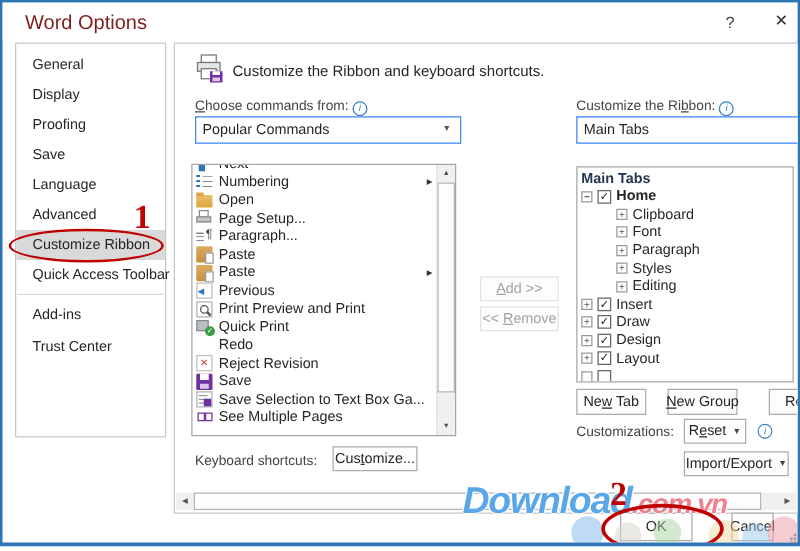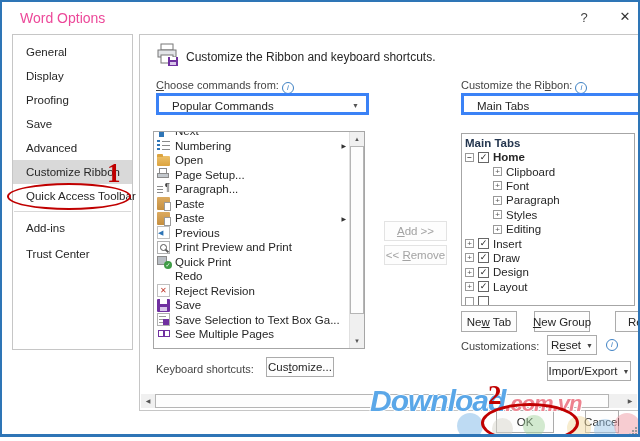--- a/index.html
+++ b/index.html
@@ -4,21 +4,21 @@
 <style>
   html,body{margin:0;padding:0;background:#fff;}
   body{width:640px;height:441px;overflow:hidden;font-family:"Liberation Sans","DejaVu Sans",sans-serif;
        -webkit-font-smoothing:antialiased;}
   .dialog{position:absolute;left:0;top:0;width:640px;height:437px;box-sizing:border-box;
           background:#fff;border:solid #2e75b6;border-width:2px 2px 3px 2px;overflow:hidden;}
   .u{text-decoration:underline;}
 
   
   .titlebar{position:absolute;left:0;top:0;width:100%;height:30px;background:#fff;}
-  .title{position:absolute;left:18px;top:8px;font-size:14px;color:#ec4899;}
+  .title{position:absolute;left:18px;top:8px;font-size:16px;color:#7f1d1d;}
   .help-btn{position:absolute;left:570px;top:6px;width:24px;height:19px;text-align:center;
             font-size:13px;color:#444;line-height:19px;}
   .close-btn{position:absolute;left:610px;top:5px;width:26px;height:20px;text-align:center;
              font-size:13px;color:#333;line-height:20px;}
 
   
   .sidebar{position:absolute;left:10px;top:32px;width:121px;height:316px;box-sizing:border-box;
            border:1px solid #c6c6c6;background:#fff;padding-top:5px;}
   .side-item{height:24px;line-height:24px;padding-left:13px;font-size:11.5px;color:#262626;
              white-space:nowrap;cursor:default;}
@@ -28,22 +28,22 @@
 
   
   .panel{position:absolute;left:137px;top:32px;width:501px;height:377px;box-sizing:border-box;
          border:1px solid #c6c6c6;background:#fff;overflow:hidden;}
   .hdr-icon{position:absolute;left:15px;top:7px;}
   .hdr-text{position:absolute;left:46px;top:15px;font-size:12px;color:#262626;}
   .field-label{position:absolute;font-size:11px;color:#444;white-space:nowrap;}
   .info{display:inline-block;width:10px;height:10px;border:1px solid #3f82c4;border-radius:50%;
         color:#3f82c4;font-size:8px;line-height:10px;text-align:center;font-style:italic;
         margin-left:3px;vertical-align:-1px;}
-  .combo{position:absolute;height:22px;box-sizing:border-box;border:3px solid #3b82f6;background:#fff;
-         font-size:11.5px;color:#262626;line-height:20px;padding-left:13px;white-space:nowrap;}
+  .combo{position:absolute;height:22px;box-sizing:border-box;border:1px solid #3b82f6;background:#fff;
+         font-size:11.5px;color:#262626;line-height:20px;padding-left:5px;white-space:nowrap;}
   .combo .arrow{position:absolute;right:7px;top:0;font-size:7px;color:#555;line-height:20px;}
 
   
   .cmd-list{position:absolute;left:13px;top:96px;width:212px;height:218px;box-sizing:border-box;
             border:1px solid #a6a6a6;background:#fff;overflow:hidden;}
   .cmd-rows{position:absolute;left:0;top:-8px;right:16px;}
   .cmd-row{display:flex;align-items:center;height:14.5px;font-size:11.5px;color:#262626;white-space:nowrap;}
   .cmd-label{flex:1 1 auto;overflow:hidden;}
   .submenu{flex:0 0 auto;font-size:6px;color:#333;padding-right:2px;}
 
@@ -169,20 +169,21 @@
     <span class="title">Word Options</span>
     <span class="help-btn">?</span>
     <span class="close-btn">✕</span>
   </div>
 
   <div class="sidebar">
     <div class="side-item">General</div>
     <div class="side-item">Display</div>
     <div class="side-item">Proofing</div>
     <div class="side-item">Save</div>
+    <div class="side-item">Language</div>
     <div class="side-item">Advanced</div>
     <div class="side-item selected">Customize Ribbon</div>
     <div class="side-item">Quick Access Toolbar</div>
     <div class="side-sep"></div>
     <div class="side-item tall">Add-ins</div>
     <div class="side-item tall">Trust Center</div>
   </div>
 
   <div class="panel">
 

